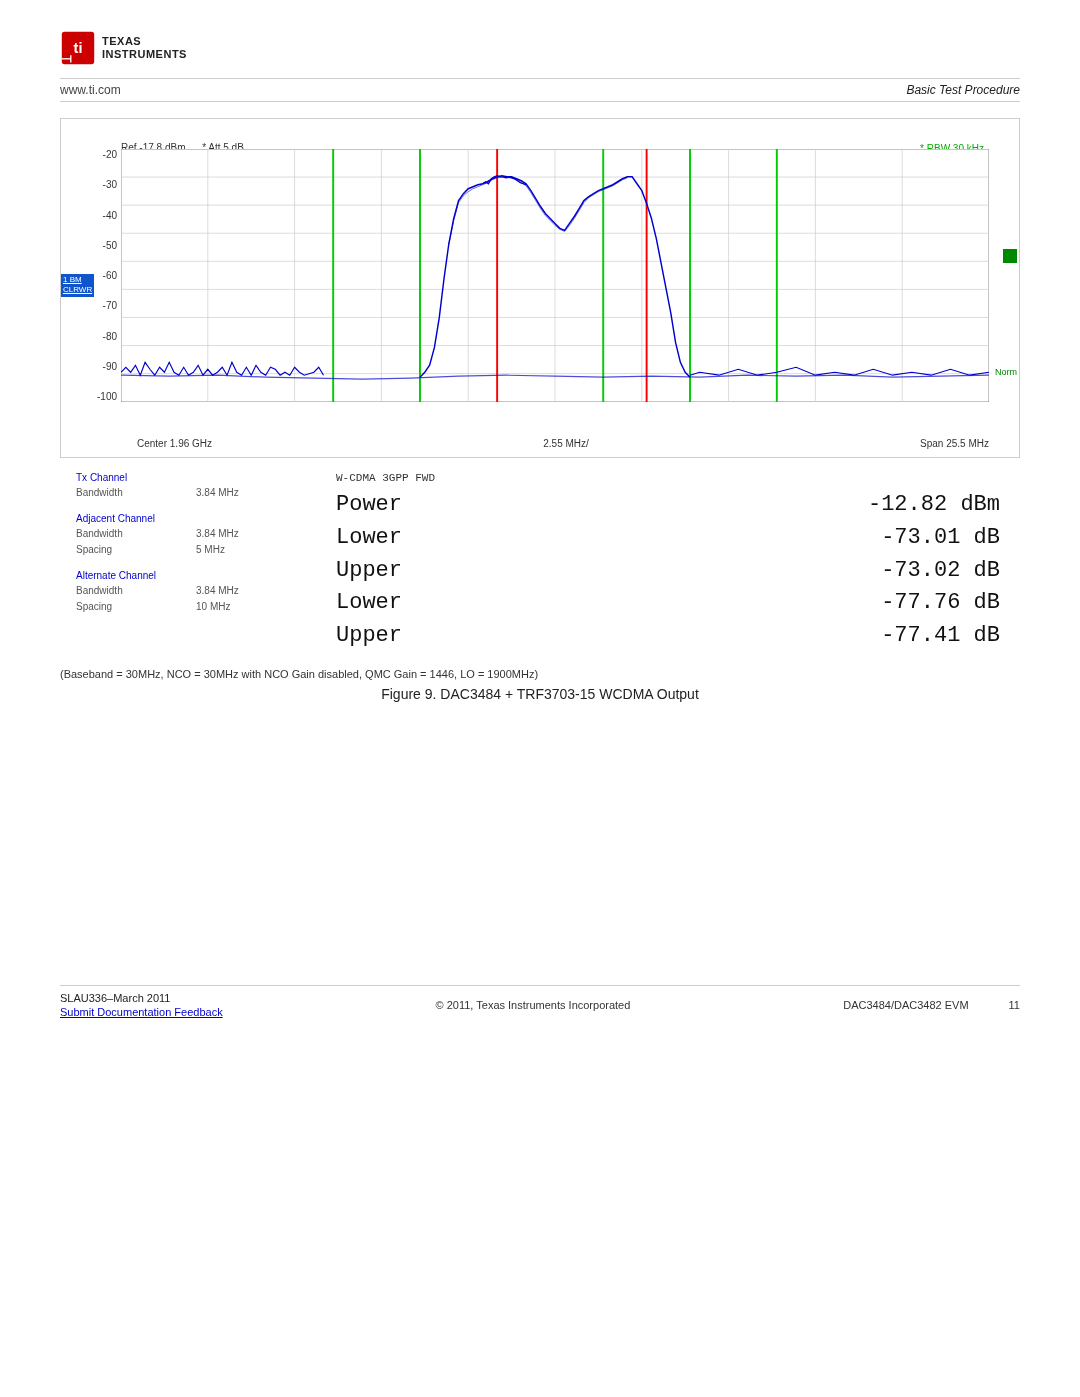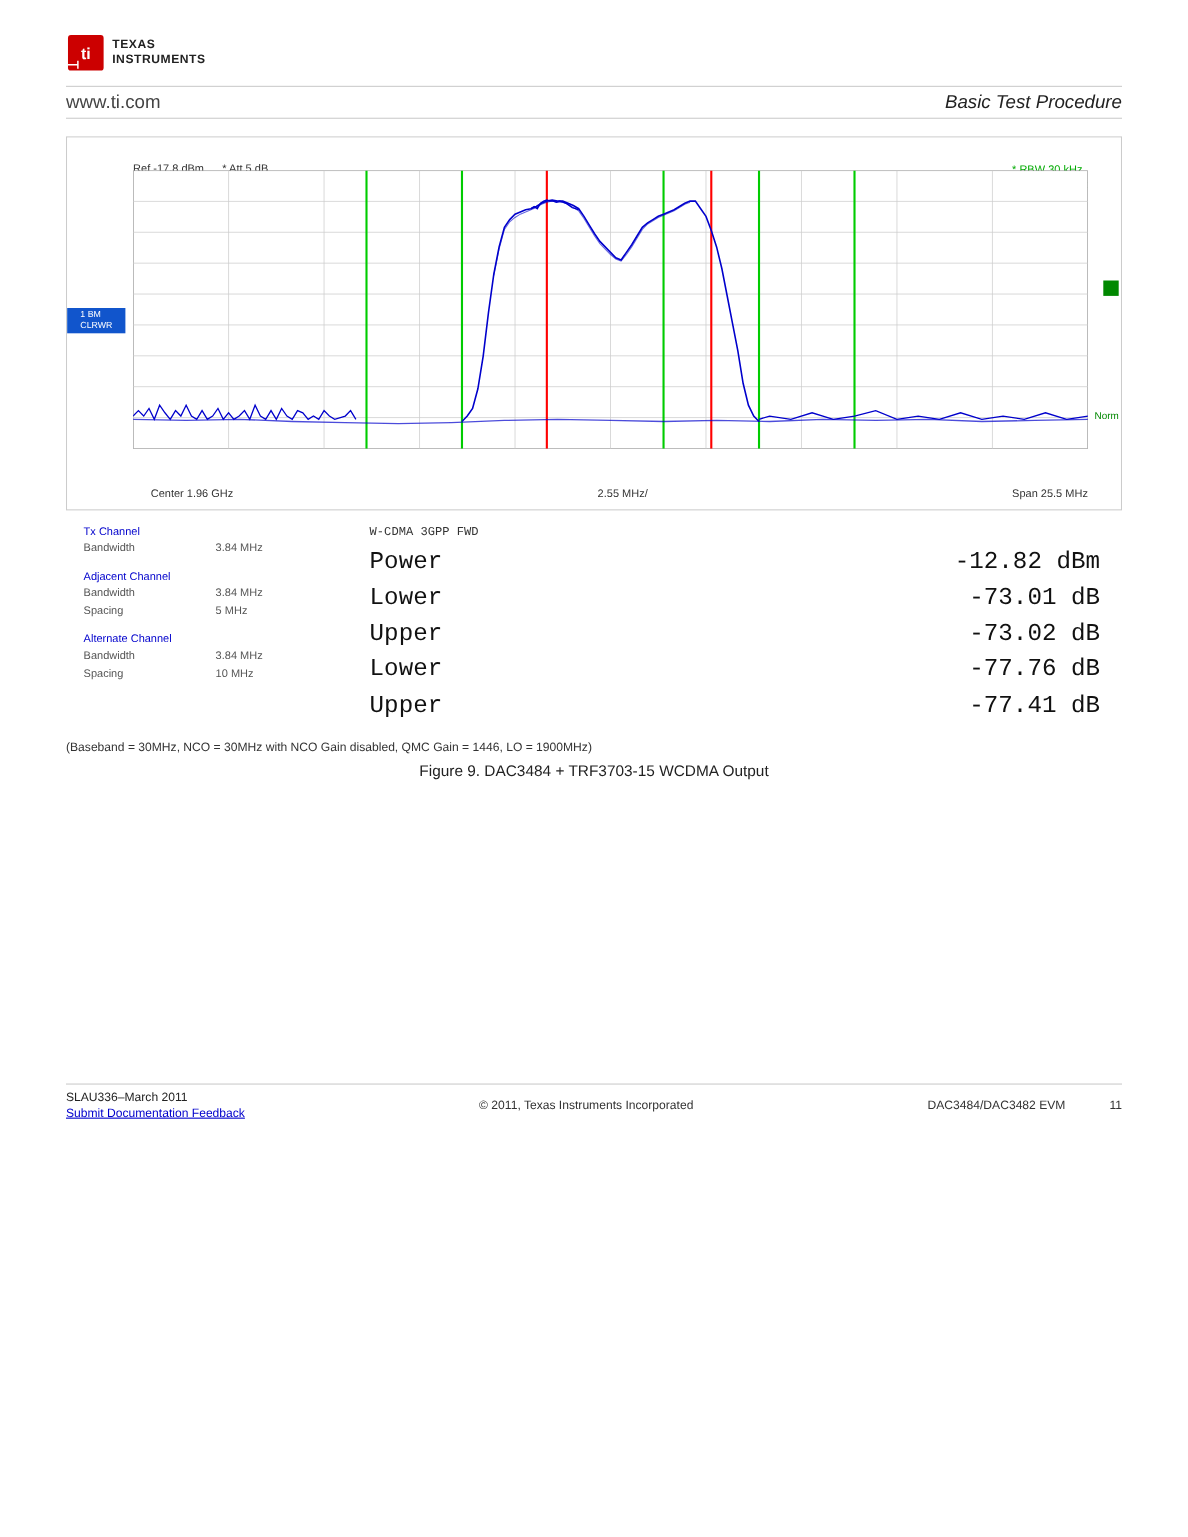--- a/index.html
+++ b/index.html
@@ -58,21 +58,21 @@
 
     
     .top-bar {
       display: flex;
       justify-content: space-between;
       align-items: center;
       border-top: 1px solid #ccc;
       border-bottom: 1px solid #ccc;
       padding: 4px 0;
       margin-bottom: 16px;
-      font-size: 17px;
+      font-size: 12px;
     }
 
     .top-bar .website {
       color: #444;
     }
 
     .top-bar .doc-title {
       font-style: italic;
       color: #222;
     }
@@ -143,22 +143,23 @@
     }
 
     
     .bm-label {
       position: absolute;
       left: 0;
       top: 155px;
       background: #1155cc;
       color: #fff;
       font-size: 8px;
-      padding: 1px 12px;
+      padding: 1px 2px;
       line-height: 1.3;
+      text-decoration: underline;
     }
 
     .norm-label {
       position: absolute;
       right: 2px;
       bottom: 80px;
       color: #008800;
       font-size: 9px;
     }
 
@@ -355,20 +356,31 @@
 
       <div class="bm-label">
         <div>1 BM</div>
         <div>CLRWR</div>
       </div>
 
       <div class="green-square"></div>
 
       <div class="norm-label">Norm</div>
 
+      <div class="y-labels">
+        <span class="y-label">-20</span>
+        <span class="y-label">-30</span>
+        <span class="y-label">-40</span>
+        <span class="y-label">-50</span>
+        <span class="y-label">-60</span>
+        <span class="y-label">-70</span>
+        <span class="y-label">-80</span>
+        <span class="y-label">-90</span>
+        <span class="y-label">-100</span>
+      </div>
 
       <svg style="position:absolute; top:30px; left:60px; right:30px; bottom:55px; width:calc(100% - 90px); height:calc(100% - 85px);" preserveAspectRatio="none" viewBox="0 0 900 255">
 
         <rect x="0" y="0" width="900" height="255" fill="white" stroke="#888" stroke-width="1"></rect>
 
         <line x1="0" y1="28.3" x2="900" y2="28.3" stroke="#ccc" stroke-width="0.7"></line>
         <line x1="0" y1="56.6" x2="900" y2="56.6" stroke="#ccc" stroke-width="0.7"></line>
         <line x1="0" y1="84.9" x2="900" y2="84.9" stroke="#ccc" stroke-width="0.7"></line>
         <line x1="0" y1="113.2" x2="900" y2="113.2" stroke="#ccc" stroke-width="0.7"></line>
         <line x1="0" y1="141.5" x2="900" y2="141.5" stroke="#ccc" stroke-width="0.7"></line>

